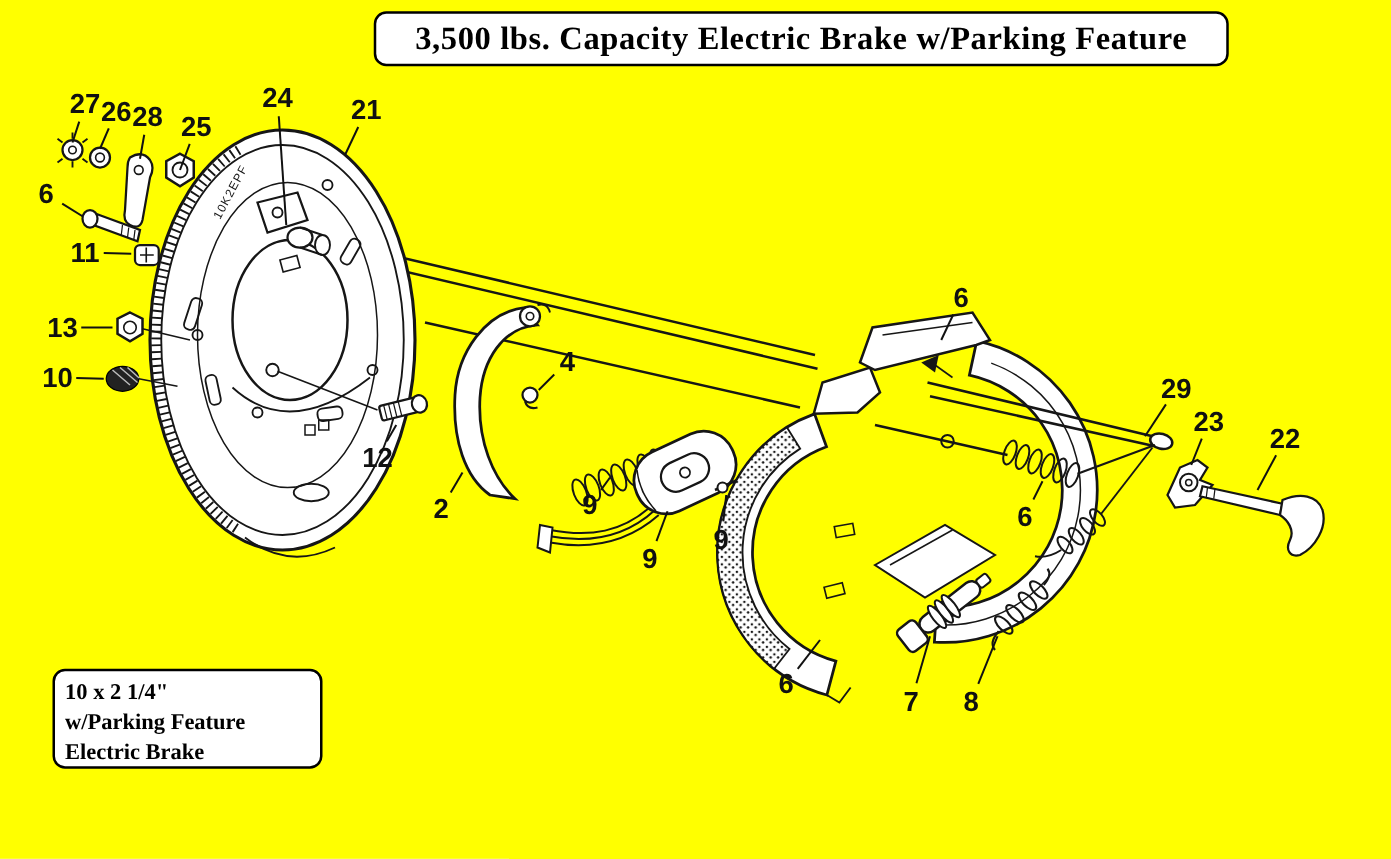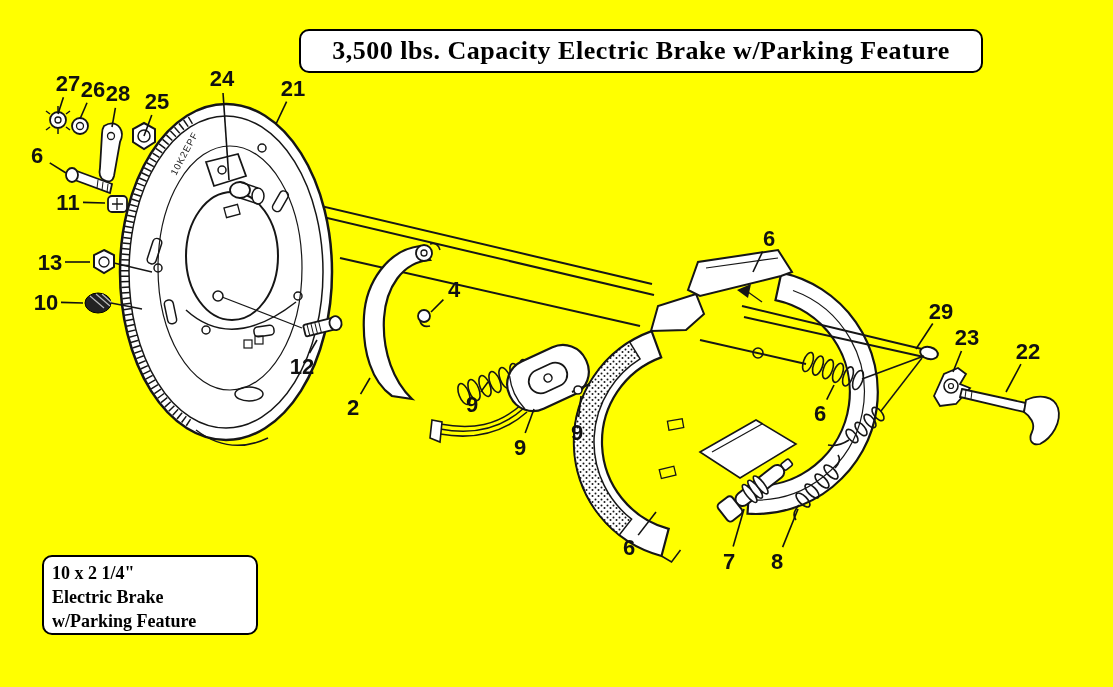--- a/index.html
+++ b/index.html
@@ -1,19 +1,19 @@
 <!DOCTYPE html>
 <html><head>
 <meta charset="utf-8">
 <style>
   html,body{margin:0;padding:0;}
   body{width:1113px;height:687px;overflow:hidden;font-family:"Liberation Sans",sans-serif;}
   #stage{position:relative;width:1113px;height:687px;background:#ffff00;}
   #diagram-svg{position:absolute;left:0;top:0;}
-  .box{position:absolute;background:#ffffff;border:2px solid #000;border-radius:10px;box-sizing:border-box;margin-top:20px;}
+  .box{position:absolute;background:#ffffff;border:2px solid #000;border-radius:10px;box-sizing:border-box;}
   #title-box{left:299px;top:9px;width:684px;height:44px;display:flex;align-items:center;justify-content:center;}
   #title-box .t{font-family:"Liberation Serif",serif;font-weight:bold;font-size:26px;color:#000;white-space:nowrap;letter-spacing:.5px;}
   #size-box{left:42px;top:535px;width:216px;height:80px;padding:4px 0 0 8px;}
   #size-box .l{font-family:"Liberation Serif",serif;font-weight:bold;font-size:18px;color:#000;line-height:24px;white-space:nowrap;}
   .callout-num{font-family:"Liberation Sans",sans-serif;font-weight:bold;font-size:22px;fill:#111;}
   .lead{stroke:#111;stroke-width:1.6;fill:none;}
   .ink{stroke:#161616;fill:none;}
   .inkw{stroke:#161616;fill:#ffffff;}
 </style>
 </head>
@@ -285,17 +285,17 @@
         <text x="777" y="561" class="callout-num" text-anchor="middle" dominant-baseline="central">8</text>
       </g>
 </svg>
 
 <div id="title-box" class="box">
   <span class="t">3,500 lbs. Capacity Electric Brake w/Parking Feature</span>
 </div>
 
 <div id="size-box" class="box">
   <div class="l">10 x 2 1/4"</div>
+  <div class="l">w/Parking Feature</div>
   <div class="l">Electric Brake</div>
-  <div class="l">w/Parking Feature</div>
 </div>
 
 </div>
 
 </body></html>

